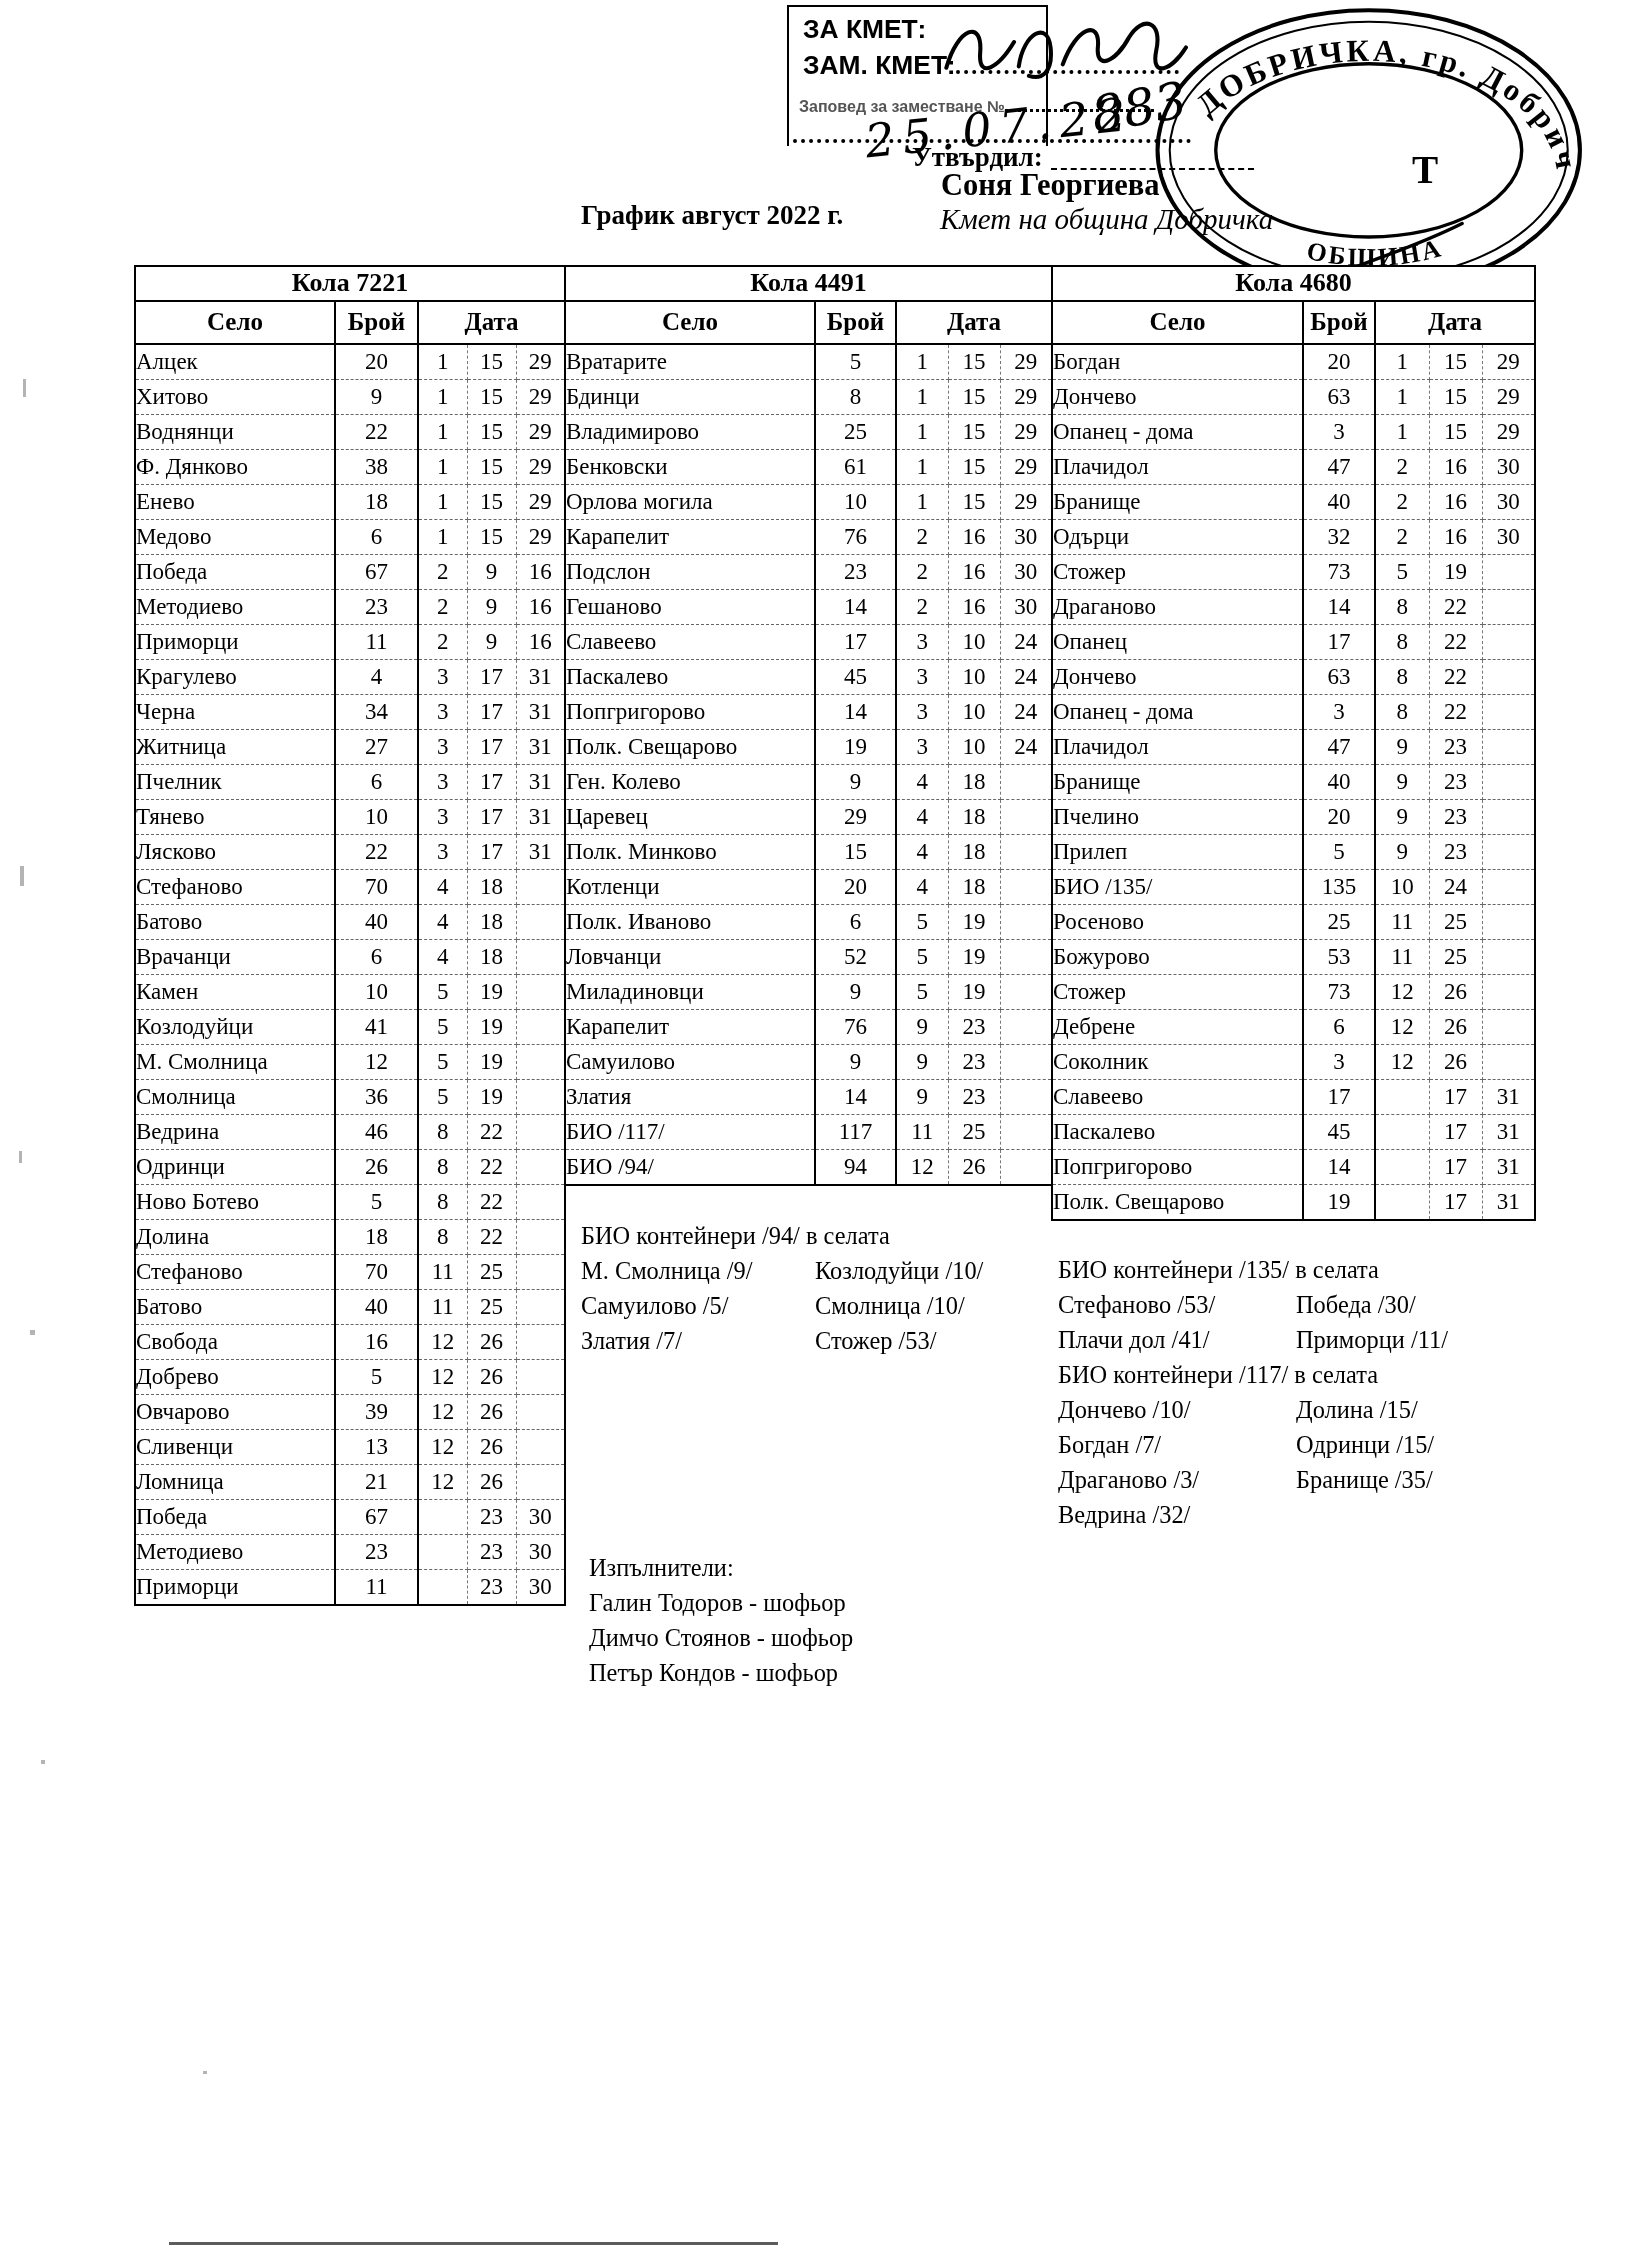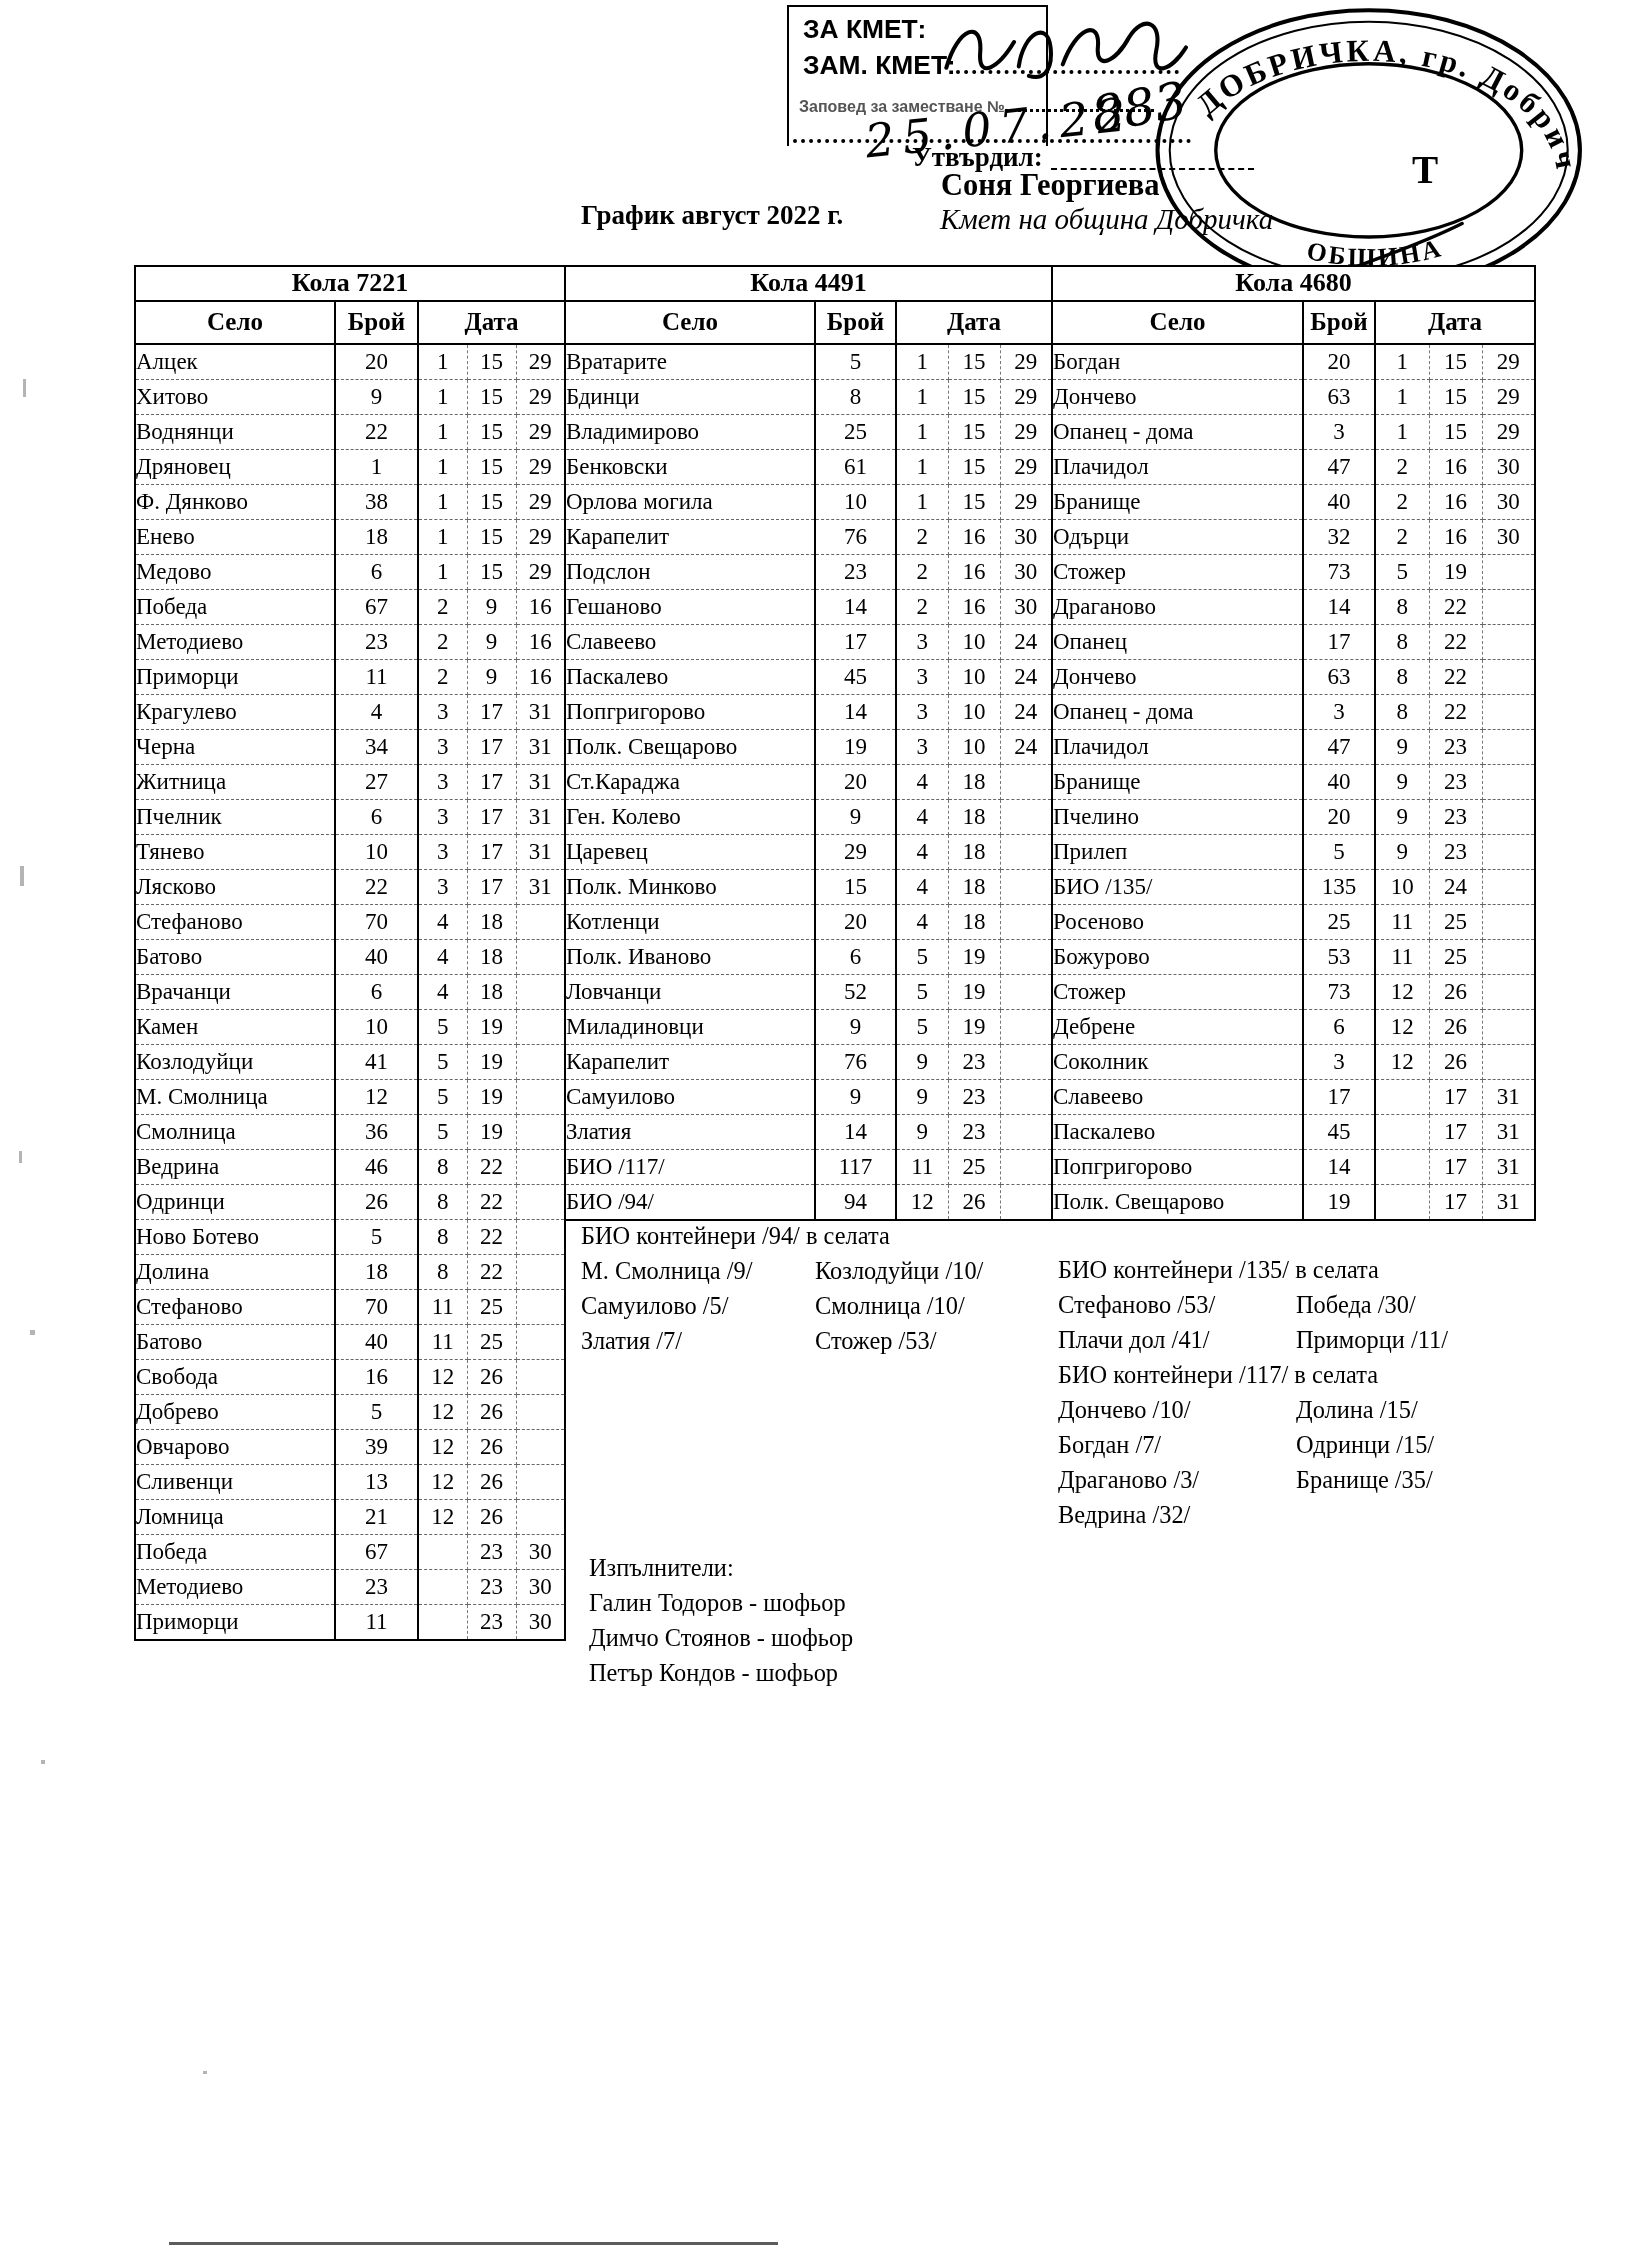--- a/index.html
+++ b/index.html
@@ -132,27 +132,20 @@
           <td class="c4">29</td>
         </tr>
         <tr>
           <td class="c0">Воднянци</td>
           <td class="c1">22</td>
           <td class="c2">1</td>
           <td class="c3">15</td>
           <td class="c4">29</td>
         </tr>
         <tr>
-          <td class="c0">Дряновец</td>
-          <td class="c1">1</td>
-          <td class="c2">1</td>
-          <td class="c3">15</td>
-          <td class="c4">29</td>
-        </tr>
-        <tr>
           <td class="c0">Ф. Дянково</td>
           <td class="c1">38</td>
           <td class="c2">1</td>
           <td class="c3">15</td>
           <td class="c4">29</td>
         </tr>
         <tr>
           <td class="c0">Енево</td>
           <td class="c1">18</td>
           <td class="c2">1</td>
@@ -476,27 +469,20 @@
           <td class="c4">24</td>
         </tr>
         <tr>
           <td class="c0">Полк. Свещарово</td>
           <td class="c1">19</td>
           <td class="c2">3</td>
           <td class="c3">10</td>
           <td class="c4">24</td>
         </tr>
         <tr>
-          <td class="c0">Ст.Караджа</td>
-          <td class="c1">20</td>
-          <td class="c2">4</td>
-          <td class="c3">18</td>
-          <td class="c4"></td>
-        </tr>
-        <tr>
           <td class="c0">Ген. Колево</td>
           <td class="c1">9</td>
           <td class="c2">4</td>
           <td class="c3">18</td>
           <td class="c4"></td>
         </tr>
         <tr>
           <td class="c0">Царевец</td>
           <td class="c1">29</td>
           <td class="c2">4</td>

